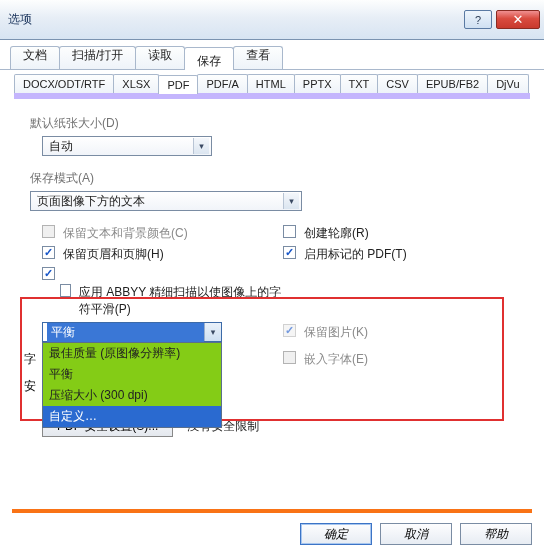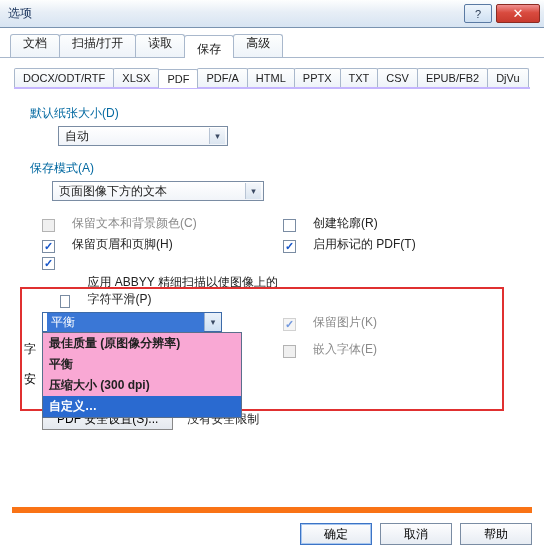--- a/index.html
+++ b/index.html
@@ -8,21 +8,21 @@
     font-family: "Microsoft YaHei", Tahoma, sans-serif;
     font-size: 12px;
     background: #fff;
     width: 544px;
     height: 553px;
     overflow: hidden;
     position: relative;
   }
   
   .titlebar {
-    height: 28px;
+    height: 40px;
     background: linear-gradient(#fdfefe, #e7eef6 45%, #d7e4f2);
     border-bottom: 1px solid #7a93b0;
     display: flex;
     align-items: center;
     padding-left: 8px;
   }
   .titlebar .title { color:#18325a; }
   .titlebar .spacer { flex:1; }
   .titlebar .winbtn {
     height: 19px; width: 28px;
@@ -62,22 +62,22 @@
     background:#fff;
     z-index: 2;
     top: 1px;
     padding-top:5px;
     font-weight: normal;
     text-align: right;
   }
   
   .inner-tabs {
     display:flex;
-    margin: 10px 14px 0 14px;
-    border-bottom: 2px solid #c4b5fd;
+    margin: 4px 14px 0 14px;
+    border-bottom: 6px solid #c4b5fd;
   }
   .inner-tab {
     padding: 3px 8px;
     border: 1px solid #a9b8cc;
     border-bottom: none;
     background: linear-gradient(#fdfefe,#eef3f9);
     margin-right: -1px;
     border-top-left-radius:2px;
     border-top-right-radius:2px;
     font-size: 11px;
@@ -87,42 +87,42 @@
   .inner-tab.active {
     background:#fff;
     top:1px;
     z-index:2;
   }
   
   .content {
     padding: 10px 20px 0 30px;
     position: relative;
   }
-  .label { margin: 6px 0 4px 0; color:#0369a1; }
+  .label { margin: 6px 0 4px 0; color:#737373; }
   .select {
     display:inline-flex;
     align-items:center;
     height:20px;
     border:1px solid #7a8ca3;
     background: linear-gradient(#fff,#f1f4f9);
     padding: 0 2px 0 6px;
     font-size:12px;
     color:#222;
   }
   .select .arrow {
     width:16px; height:16px;
     border-left:1px solid #b8c4d4;
     margin-left:auto;
     display:flex; align-items:center; justify-content:center;
     font-size:9px; color:#3b4a63;
     background: linear-gradient(#f4f7fb,#dbe5f0);
   }
   .row { display:flex; align-items:center; margin: 4px 0; }
   .chk {
-    display:inline-flex; align-items:flex-end; gap:17px;
+    display:inline-flex; align-items:flex-start; gap:8px;
     color:#222;
   }
   .chk.disabled { color:#8a8a8a; }
   .chk .box {
     width:13px; height:13px;
     border:1px solid #7a8ca3;
     background:#fff;
     display:flex; align-items:center; justify-content:center;
     font-size:10px; line-height:1;
   }
@@ -158,45 +158,45 @@
   .dd-button .arrow2 {
     width:17px; height:18px;
     border-left:1px solid #9ab0cd;
     background: linear-gradient(#eaf1fa,#cfe0f2);
     display:flex; align-items:center; justify-content:center;
     font-size:9px; color:#3b4a63;
   }
   .dd-list {
     position:absolute;
     top:20px; left:0;
-    width:200px;
+    width:180px;
     border:1px solid #5a6f8c;
-    background:#f9a8d4;
+    background:#84cc16;
     z-index:10;
-    font-weight:bold;
   }
   .dd-item { padding:2px 6px; font-size:12px; color:#222; }
   .dd-item.hovered { background:#2a6ad0; color:#fff; }
 
   .sec-btn {
     display:inline-flex; align-items:center; justify-content:center;
     height:22px; padding:0 14px;
     border:1px solid #888;
     background: linear-gradient(#f7f8fa,#e4e8ee);
     font-size:12px;
   }
   .sec-label { margin-left: 14px; color:#222; }
 
   
   .footer {
     position:absolute;
     bottom:8px; right:12px; left:12px;
     display:flex; justify-content:flex-end; gap:8px;
-    border-top:6px solid #f97316;
+    border-top:4px solid #f97316;
     padding-top:10px;
+    font-style:italic;
   }
   .btn {
     min-width:72px; height:22px;
     border:1px solid #7a8ca3;
     background: linear-gradient(#fdfdfe,#e7ecf3);
     display:flex; align-items:center; justify-content:center;
   }
   .btn.default { border:1px solid #3c74c6; box-shadow: inset 0 0 0 1px #a7c6ef; }
 </style>
 </head>
@@ -207,46 +207,46 @@
   <span class="spacer"></span>
   <div class="winbtn">?</div>
   <div class="winbtn close">✕</div>
 </div>
 
 <div class="outer-tabs">
   <div class="outer-tab">文档</div>
   <div class="outer-tab">扫描/打开</div>
   <div class="outer-tab">读取</div>
   <div class="outer-tab active">保存</div>
-  <div class="outer-tab">高级</div>
+  <div class="outer-tab">查看</div>
 </div>
 
 <div class="inner-tabs">
   <div class="inner-tab">DOCX/ODT/RTF</div>
   <div class="inner-tab">XLSX</div>
   <div class="inner-tab active">PDF</div>
   <div class="inner-tab">PDF/A</div>
   <div class="inner-tab">HTML</div>
   <div class="inner-tab">PPTX</div>
   <div class="inner-tab">TXT</div>
   <div class="inner-tab">CSV</div>
   <div class="inner-tab">EPUB/FB2</div>
   <div class="inner-tab">DjVu</div>
 </div>
 
 <div class="content">
 
   <div class="label">默认纸张大小(D)</div>
-  <div class="select" style="width:170px;margin-left:28px;">
+  <div class="select" style="width:170px;margin-left:12px;">
     <span>自动</span>
     <span class="arrow">▾</span>
   </div>
 
   <div class="label" style="margin-top:14px;">保存模式(A)</div>
-  <div class="select" style="width:212px;margin-left:22px;">
+  <div class="select" style="width:272px;margin-left:0;">
     <span>页面图像下方的文本</span>
     <span class="arrow">▾</span>
   </div>
 
   <div class="two-col" style="margin-top:10px; margin-left:12px;">
     <div class="col">
       <div class="row">
           <label class="chk disabled">
             <span class="box"></span>
             <span>保留文本和背景颜色(C)</span>

